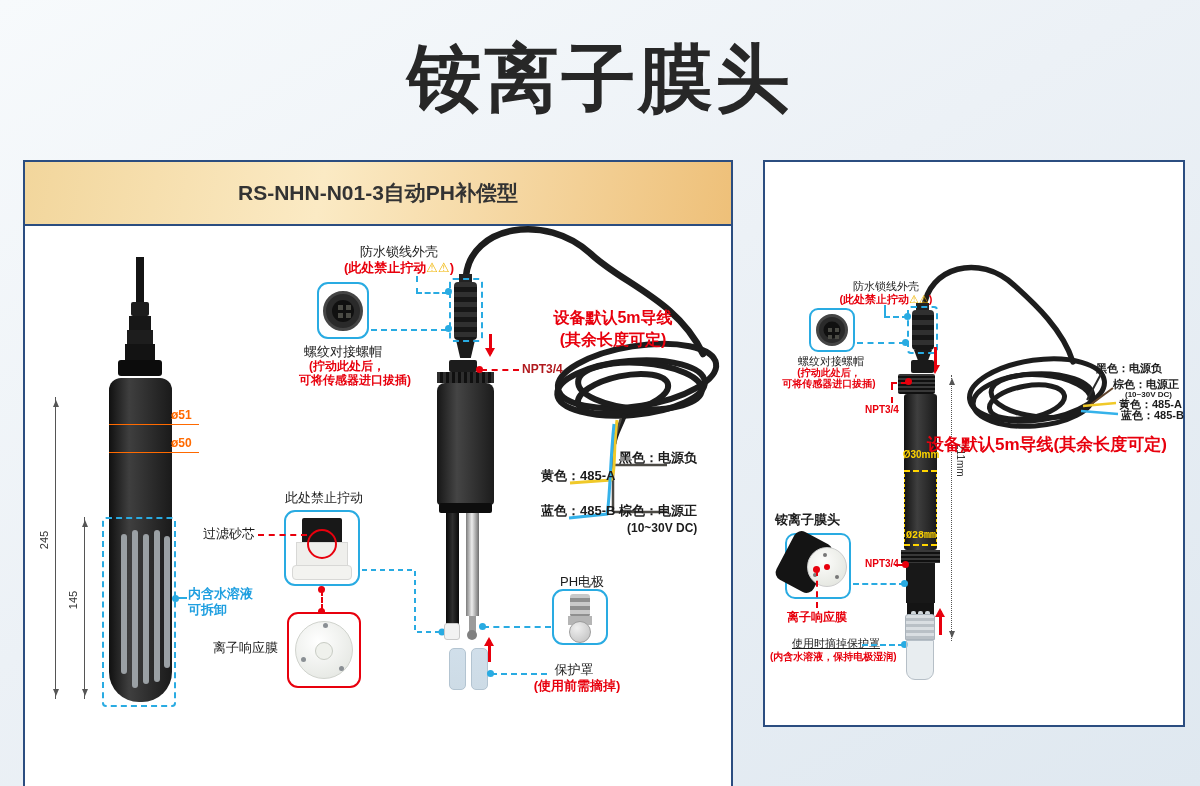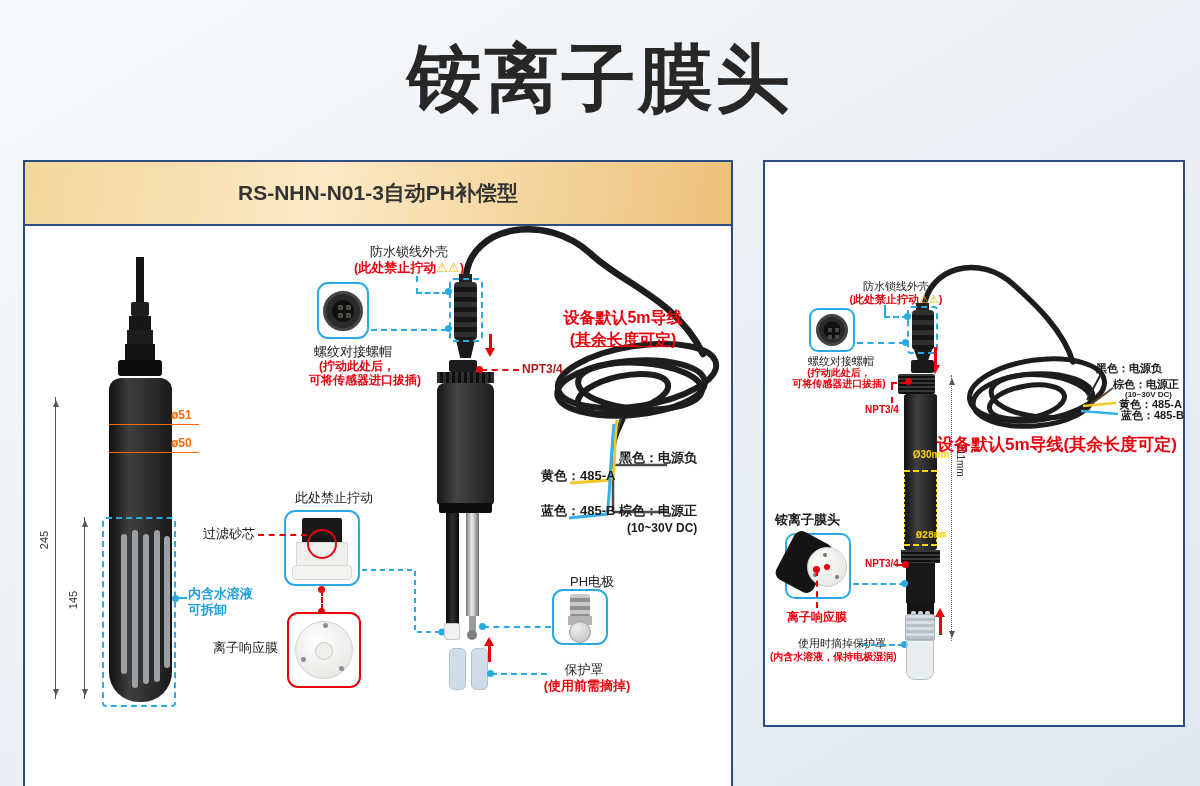--- a/index.html
+++ b/index.html
@@ -18,21 +18,21 @@
     position:absolute; left:0; top:0; right:0; height:64px;
     background:linear-gradient(100deg,#f2d69c 0%,#fbeac4 42%,#eec079 100%);
     border-bottom:2px solid #2b4d80;
     display:flex; align-items:center; justify-content:center;
     font-size:21px; font-weight:600; color:#333;
   }
   .layer { position:absolute; left:0; top:0; pointer-events:none; }
   .abs { position:absolute; }
   .lbl { position:absolute; white-space:nowrap; font-size:13px; color:#1c1c1c; line-height:1.25; }
   .s11 { font-size:11px; } .s10 { font-size:10px; } .s12 { font-size:12px; }
-  .ctr { transform:translateX(-50%);margin-left:10px; }
+  .ctr { transform:translateX(-50%); }
   .red { color:#e8000d; font-weight:700; }
   .blue-t { color:#1f9fe0; font-weight:700; }
   .orange-t { color:#ff6a00; font-weight:700; }
   .yellow-t { color:#ffd400; font-weight:700; }
   .bold { font-weight:700; } .semi { font-weight:600;text-align:right; }
   .tri { color:#f0b400; }
   .dash-h { position:absolute; border-top:2px dashed #29abe2; height:0; }
   .dash-v { position:absolute; border-left:2px dashed #29abe2; width:0; }
   .dash-h.r { border-top-color:#e8000d; } .dash-v.r { border-left-color:#e8000d; }
   .dash-h.y { border-top:2px dashed #ffd400; } .dash-v.y { border-left:1px dashed #ffd400; }
@@ -185,21 +185,21 @@
 
   <div class="pcap" style="left:424px; top:486px; width:17px; height:42px;"></div>
   <div class="pcap" style="left:446px; top:486px; width:17px; height:42px;"></div>
   <div class="arr up" style="left:463px; top:478px; height:22px;"></div>
   <span class="lbl ctr" style="left:549px; top:500px;">保护罩</span>
   <span class="lbl ctr red" style="left:552px; top:516px;">(使用前需摘掉)</span>
   <div class="dash-h" style="left:466px; top:511px; width:56px;"></div>
   <div class="dot b" style="left:462px; top:508px;"></div>
 
   <span class="lbl ctr red" style="left:588px; top:146px; font-size:16px;">设备默认5m导线</span>
-  <span class="lbl ctr red" style="left:588px; top:168px; font-size:16px;text-decoration:underline;">(其余长度可定)</span>
+  <span class="lbl ctr red" style="left:588px; top:168px; font-size:16px;">(其余长度可定)</span>
   <span class="lbl semi" style="left:594px; top:288px;">黑色：电源负</span>
   <span class="lbl semi" style="left:516px; top:306px;">黄色：485-A</span>
   <span class="lbl semi" style="left:516px; top:341px;">蓝色：485-B</span>
   <span class="lbl semi" style="left:594px; top:341px;">棕色：电源正</span>
   <span class="lbl semi s12" style="left:602px; top:359px;">(10~30V DC)</span>
 </section>
 
 <section class="panel" style="left:763px; top:160px; width:422px; height:567px;">
 
   <svg class="layer" width="422" height="567" viewBox="0 0 422 567">
@@ -280,21 +280,21 @@
     <div class="abs" style="left:20px; top:12px; width:40px; height:40px; border-radius:50%; background:radial-gradient(circle at 40% 35%,#fdfdfb,#e6e8e2 75%,#d9dcd5); border:1px solid #ccc;"></div>
     <div class="abs" style="left:36px; top:18px; width:4px; height:4px; border-radius:50%; background:#777;"></div>
     <div class="abs" style="left:26px; top:38px; width:4px; height:4px; border-radius:50%; background:#777;"></div>
     <div class="abs" style="left:48px; top:40px; width:4px; height:4px; border-radius:50%; background:#777;"></div>
     <div class="abs" style="left:37px; top:29px; width:6px; height:6px; border-radius:50%; background:#e8000d;"></div>
   </div>
   <div class="dash-v r" style="left:51px; top:408px; height:38px;"></div>
   <div class="dot r" style="left:48px; top:404px;"></div>
   <span class="lbl red s12" style="left:22px; top:448px;">离子响应膜</span>
 
-  <span class="lbl s11" style="left:33px; top:475px;">使用时摘掉保护罩</span>
+  <span class="lbl s11" style="left:27px; top:475px;text-decoration:underline;">使用时摘掉保护罩</span>
   <span class="lbl red s10" style="left:5px; top:489px;">(内含水溶液，保持电极湿润)</span>
   <div class="dash-h" style="left:97px; top:482px; width:42px;"></div>
   <div class="dot b" style="left:136px; top:479px;"></div>
   <div class="abs" style="left:140px; top:452px; width:30px; height:26px; border:1px solid #aab3bb; border-radius:3px 3px 0 0; background:repeating-linear-gradient(180deg,#d9dee2 0 3px,#b9c0c6 3px 6px);"></div>
   <div class="abs" style="left:141px; top:478px; width:28px; height:40px; background:rgba(214,222,228,.55); border:1px solid #b6bfc7; border-radius:0 0 9px 9px;"></div>
   <div class="arr up" style="left:174px; top:449px; height:24px;"></div>
 
   <span class="lbl ctr red" style="left:282px; top:272px; font-size:17px;">设备默认5m导线(其余长度可定)</span>
   <span class="lbl semi s11" style="left:331px; top:200px;">黑色：电源负</span>
   <span class="lbl semi s11" style="left:348px; top:216px;">棕色：电源正</span>

